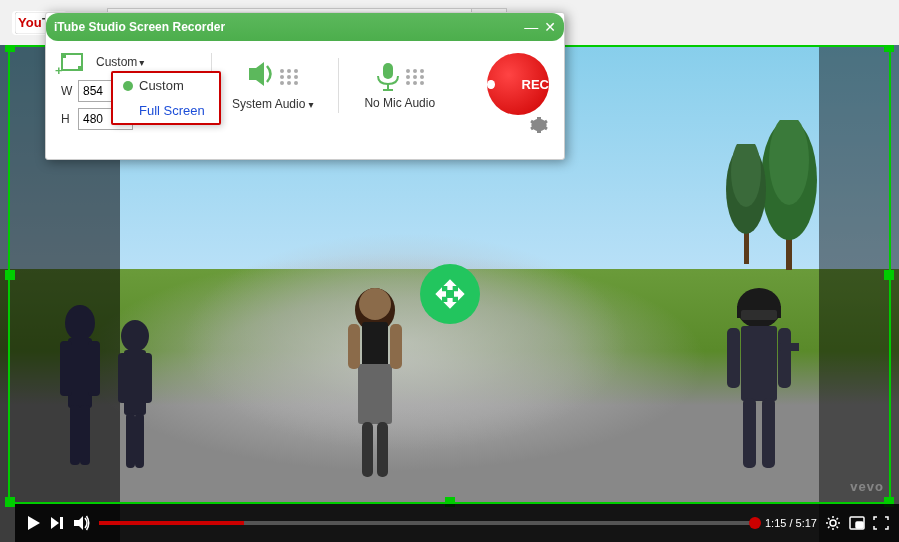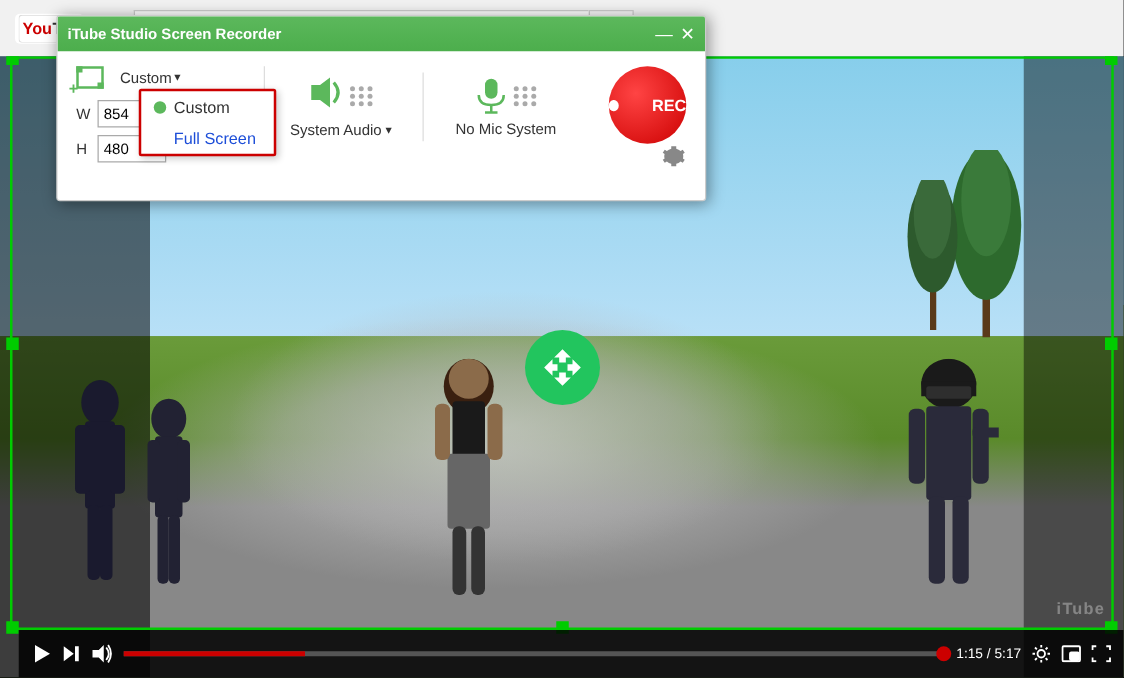--- a/index.html
+++ b/index.html
@@ -229,20 +229,21 @@
       z-index: 100;
       overflow: hidden;
     }
     .dialog-titlebar {
       background: linear-gradient(to bottom, #5cb85c, #4cae4c);
       height: 28px;
       display: flex;
       align-items: center;
       padding: 0 8px;
       justify-content: space-between;
+      border-radius: 12px;
     }
     .dialog-title {
       color: white;
       font-size: 12px;
       font-weight: bold;
     }
     .dialog-controls {
       display: flex;
       gap: 6px;
     }
@@ -580,21 +581,21 @@
     <div class="edge-handle ml"></div>
     <div class="edge-handle mr"></div>
   </div>
 
   <div class="move-handle">
     <svg viewBox="0 0 24 24" fill="white">
       <path d="M10 9h4V6h3l-5-5-5 5h3v3zm-1 1H6V7l-5 5 5 5v-3h3v-4zm14 2l-5-5v3h-3v4h3v3l5-5zm-9 3h-4v3H7l5 5 5-5h-3v-3z"></path>
     </svg>
   </div>
 
-  <div class="vevo-badge">iTube</div>
+  <div class="vevo-badge">vevo</div>
 
   <div class="video-controls">
 
     <div class="ctrl-btn">
       <svg width="16" height="16" viewBox="0 0 16 16" fill="white">
         <polygon points="3,1 15,8 3,15"></polygon>
       </svg>
     </div>
 
     <div class="ctrl-btn">
@@ -752,21 +753,21 @@
             <div class="dot-g"></div>
             <div class="dot-g"></div>
             <div class="dot-g"></div>
             <div class="dot-g"></div>
             <div class="dot-g"></div>
             <div class="dot-g"></div>
             <div class="dot-g"></div>
             <div class="dot-g"></div>
           </div>
         </div>
-        <span class="audio-label">No Mic System</span>
+        <span class="audio-label">No Mic Audio</span>
       </div>
     </div>
 
     <div style="margin-left: 15px; display:flex; flex-direction:column; align-items:flex-end; flex:1;">
       <div class="rec-btn">
         <span style="width:9px;height:9px;background:white;border-radius:50%;display:inline-block;margin-right:3px;"></span>
         <span>REC</span>
       </div>
       <div class="settings-area">
         <span class="settings-icon">

